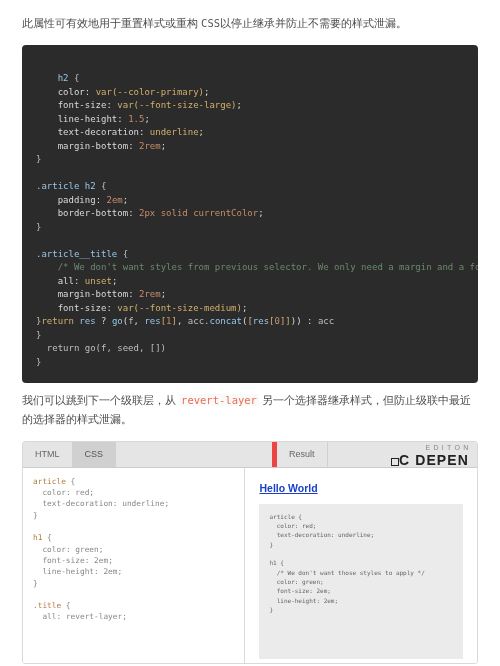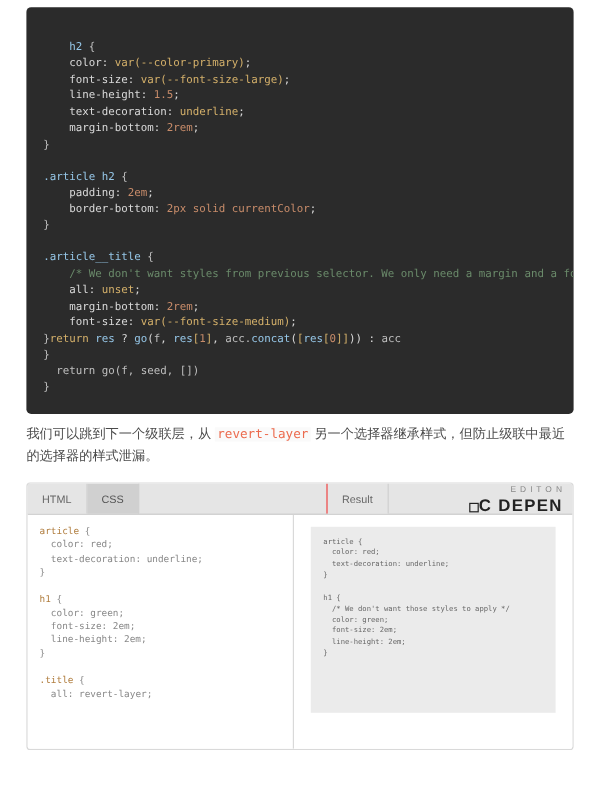--- a/index.html
+++ b/index.html
@@ -90,21 +90,21 @@
     background:#e5e5e5;
     border-right:1px solid #d0d0d0;
     cursor:pointer;
   }
   .pen-tab.active {
     background:#d0d0d0;
     color:#555;
   }
   .pen-right-tab {
     margin-left: 156px;
-    border-left:1px solid #ef4444;
+    border-left:5px solid #ef4444;
   }
   .pen-edit {
     position:absolute;
     right:8px; top:2px;
     font-size:7px;
     letter-spacing:.1em;
     color:#888;
     text-align:right;
     line-height:1.2;
   }
@@ -149,20 +149,23 @@
     line-height: 1.55;
     color:#666;
     white-space: pre;
   }
 </style>
 </head>
 <body>
 
 <div class="wrap">
 
+  <p class="body">
+    <span>此属性可有效地用于重置样式或重构 </span><span class="plain-inline">CSS</span><span>以停止继承并防止不需要的样式泄漏。</span>
+  </p>
 
   <div class="codeblock">
     <div class="copybtn">
       
     </div><span class="tok-sel">h2 </span><span class="tok-brace">{</span>
     <span class="tok-prop">color</span><span class="tok-op">: </span><span class="tok-val">var(--color-primary)</span><span class="tok-op">;</span>
     <span class="tok-prop">font-size</span><span class="tok-op">: </span><span class="tok-val">var(--font-size-large)</span><span class="tok-op">;</span>
     <span class="tok-prop">line-height</span><span class="tok-op">: </span><span class="tok-num">1.5</span><span class="tok-op">;</span>
     <span class="tok-prop">text-decoration</span><span class="tok-op">: </span><span class="tok-kw">underline</span><span class="tok-op">;</span>
     <span class="tok-prop">margin-bottom</span><span class="tok-op">: </span><span class="tok-num">2rem</span><span class="tok-op">;</span>
@@ -215,20 +218,21 @@
   
 
 
 
   
   
   
   
   </div>
       <div class="pen-right">
+        <div class="hello">Hello World</div>
         <div class="graybox"><span>article {</span>
 <span>  color: red;</span>
 <span>  text-decoration: underline;</span>
 <span>}</span>
 
 <span>h1 {</span>
 <span>  /* We don't want those styles to apply */</span>
 <span>  color: green;</span>
 <span>  font-size: 2em;</span>
 <span>  line-height: 2em;</span>

